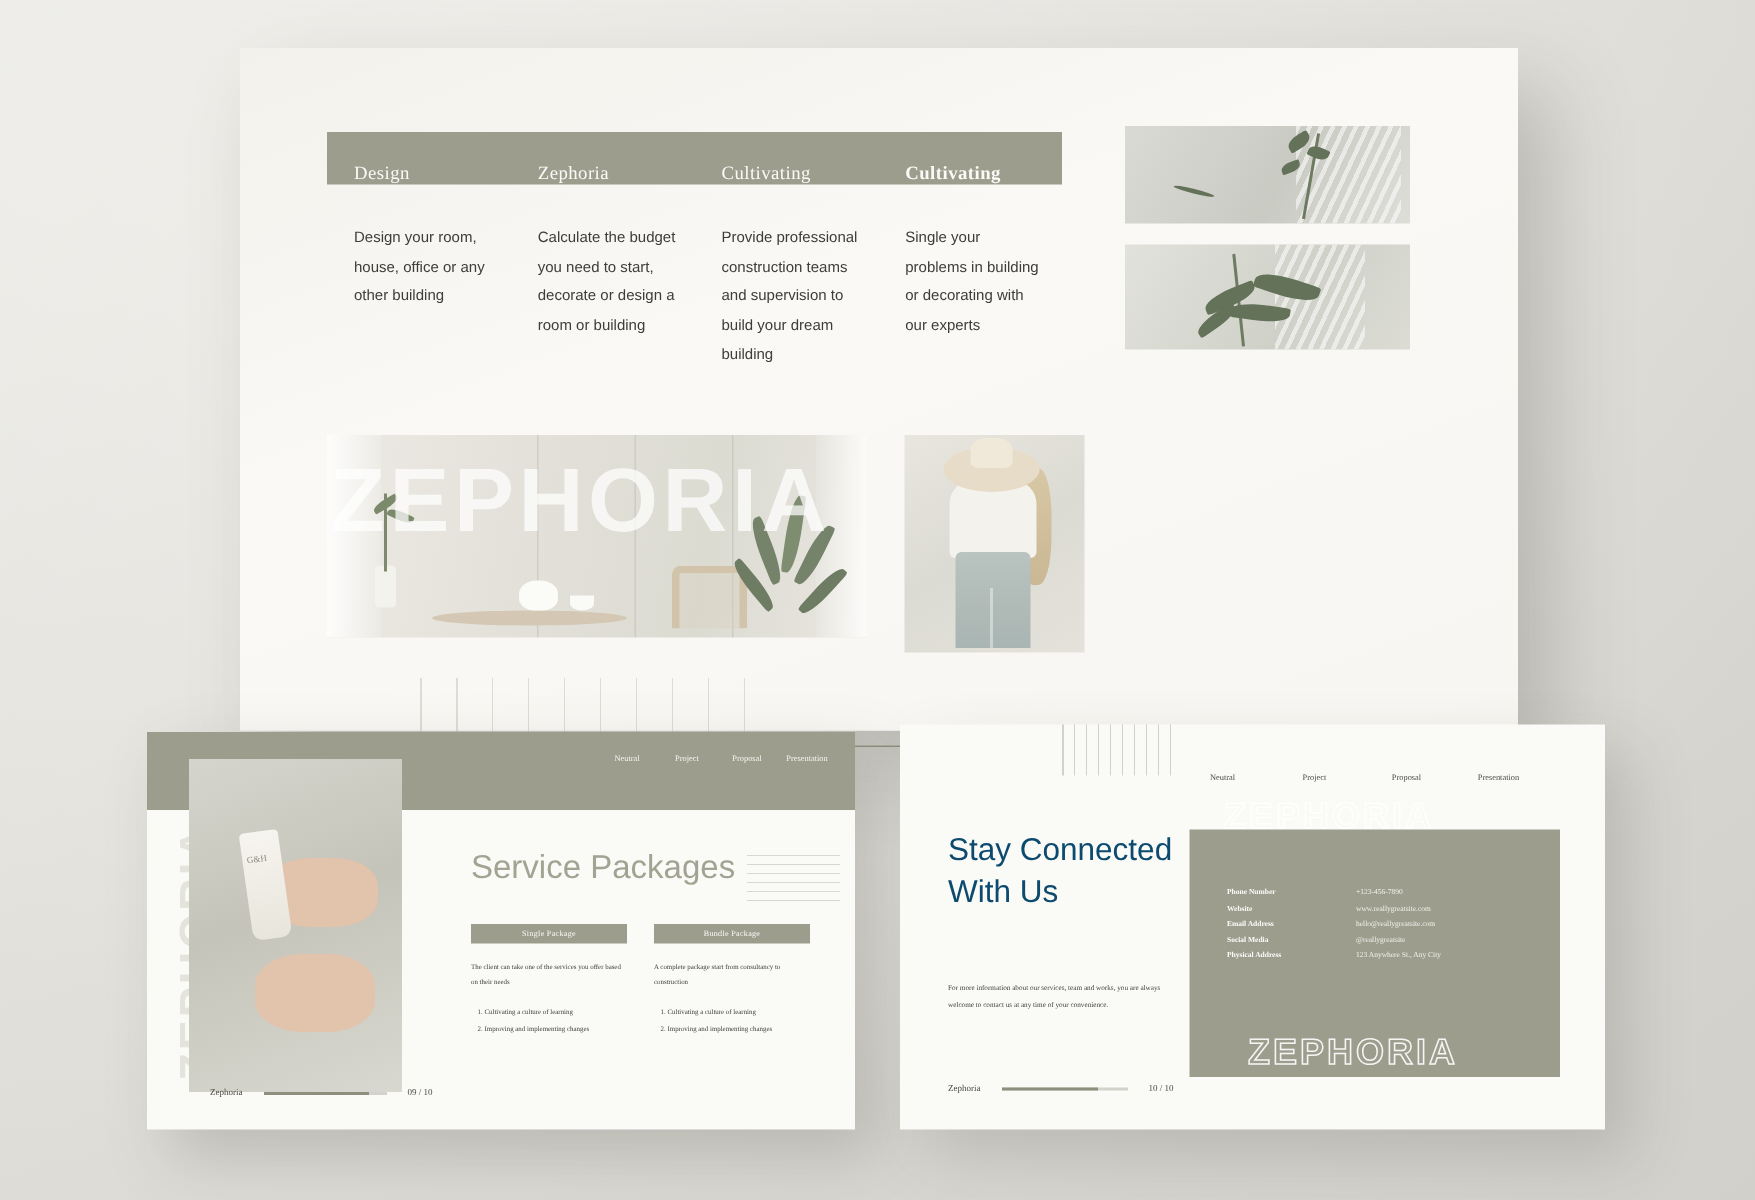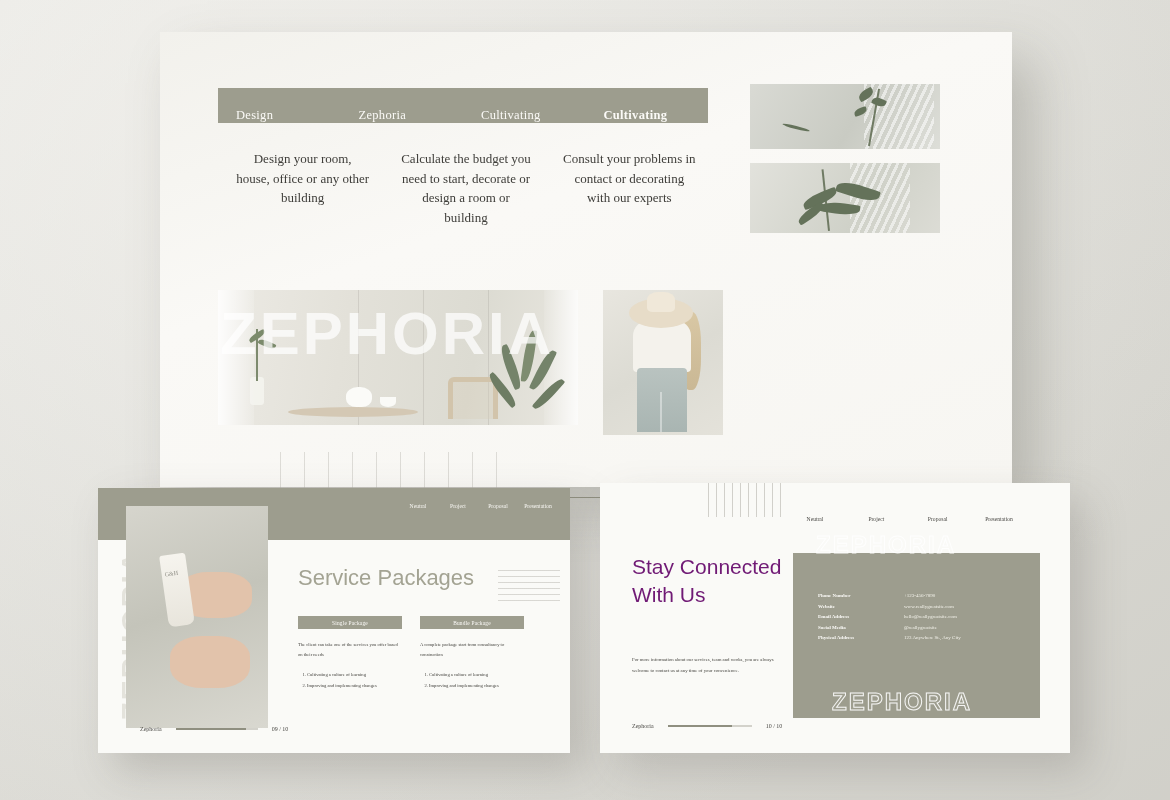--- a/index.html
+++ b/index.html
@@ -58,24 +58,23 @@
   .st-head .cell:nth-child(4) { font-weight: bold; }
   .st-body {
     display: flex;
     margin-top: 26px;
   }
   .st-body .cell {
     flex: 1;
     padding-left: 18px;
     padding-right: 12px;
     color: #3e3d39;
-    font-family: Liberation Serif, serif;
-    font-size: 13px;
+    font-family: Liberation Sans, sans-serif;
+    font-size: 10px;
     line-height: 19.5px;
-    text-align: center;
   }
 
   
   .photo-strip {
     position: absolute;
     left: 590px; top: 52px;
     width: 190px;
   }
   .photo {
     width: 190px;
@@ -308,21 +307,21 @@
   .bl-vert-zeph {
     position:absolute;
     left: -52px; top: 130px;
     transform: rotate(-90deg);
     font-size: 30px;
     font-weight: bold;
     letter-spacing: 2px;
     color: #e4e3dc;
   }
 
-  .bl-content { position:absolute; left: 200px; top: 76px; width: 240px; }
+  .bl-content { position:absolute; left: 216px; top: 76px; width: 240px; }
   .bl-title {
     font-size: 22px;
     color: #a3a393;
     line-height: 1.28;
     font-weight: normal;
   }
   .pkg-row { display:flex; gap: 18px; margin-top: 24px; }
   .pkg-col { width: 104px; }
   .pkg-head {
     background: #9d9d8e;
@@ -372,21 +371,21 @@
     position:absolute; left: 108px; top: -4px;
     width: 74px; height: 38px;
     background: repeating-linear-gradient(90deg, rgba(176,174,166,.55) 0 1px, transparent 1px 8px);
   }
   .br-nav { left: 192px; top: 33px; width: 230px; justify-content: space-between; }
   .br-nav .nav-item { font-size: 5.6px; color:#4a4945; width: 46px; }
 
   .br-title {
     position:absolute; left: 32px; top: 70px;
     font-size: 21px;
-    color: #701a75;
+    color: #0c4a6e;
     line-height: 1.33;
     font-weight: normal;
     width: 150px;
   }
   .br-body {
     position:absolute; left: 32px; top: 172px;
     width: 150px;
     font-family:"Liberation Serif",serif;
     font-size: 4.8px;
     line-height: 10.5px;
@@ -439,21 +438,22 @@
   <div class="services-table">
     <div class="st-head">
       <div class="cell">Design</div>
       <div class="cell">Zephoria</div>
       <div class="cell">Cultivating</div>
       <div class="cell">Cultivating</div>
     </div>
     <div class="st-body">
       <div class="cell">Design your room, house, office or any other building</div>
       <div class="cell">Calculate the budget you need to start, decorate or design a room or building</div>
-      <div class="cell">Consult your problems in contact or decorating with our experts</div>
+      <div class="cell">Provide professional construction teams and supervision to build your dream building</div>
+      <div class="cell">Single your problems in building or decorating with our experts</div>
     </div>
   </div>
 
   <div class="photo-strip">
     <div class="photo photo-1">
       <div class="blind"></div>
       <div class="stem" style="left:118px;top:4px;width:1.5px;height:58px;transform:rotate(10deg);"></div>
       <div class="leaf" style="left:108px;top:6px;width:16px;height:9px;transform:rotate(-30deg);"></div>
       <div class="leaf" style="left:122px;top:14px;width:14px;height:8px;transform:rotate(25deg);"></div>
       <div class="leaf" style="left:104px;top:24px;width:13px;height:7px;transform:rotate(-18deg);"></div>

